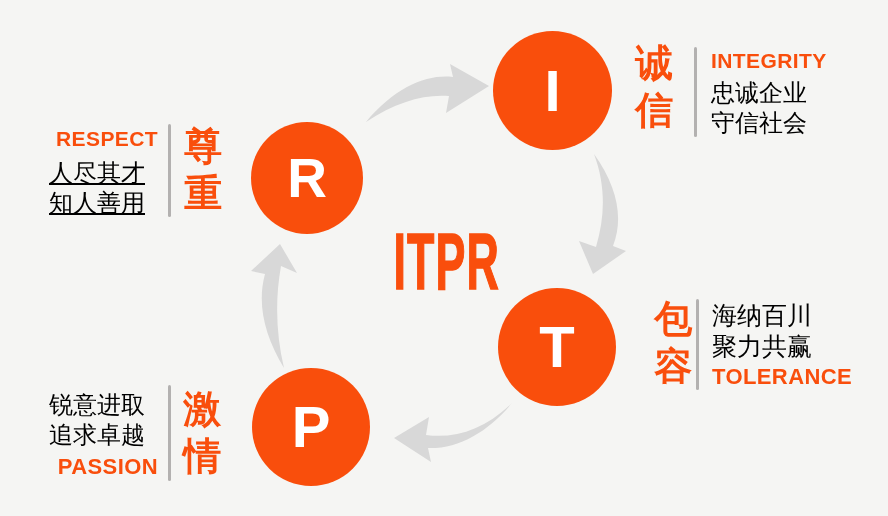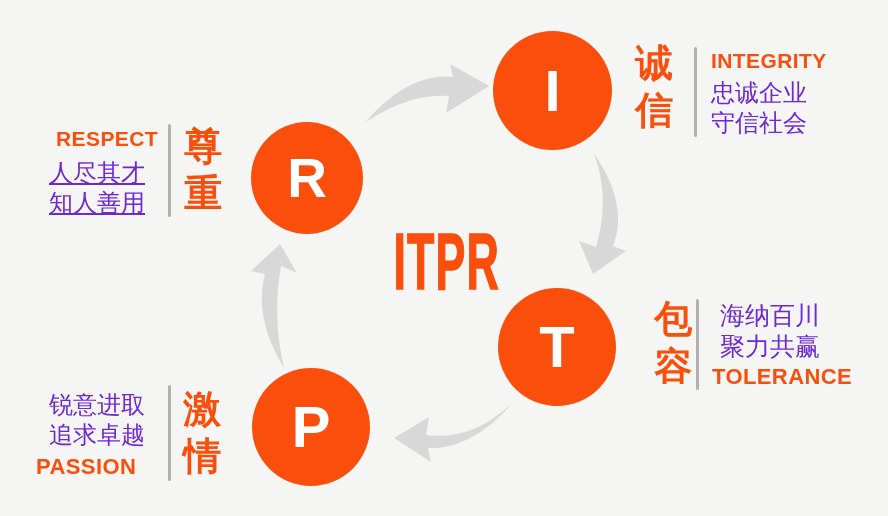--- a/index.html
+++ b/index.html
@@ -30,26 +30,26 @@
 
   .divider{position:absolute;width:3px;background:#b3b1b0;border-radius:2px;}
   .div-i{left:694px;top:47px;height:90px;}
   .div-t{left:696px;top:299px;height:91px;}
   .div-p{left:168px;top:385px;height:96px;}
   .div-r{left:168px;top:124px;height:93px;}
 
   .en{position:absolute;color:#f94e0c;font-weight:bold;font-size:21px;letter-spacing:.4px;}
   .en-i{left:711px;top:49px;}
   .en-t{left:712px;top:364px;font-size:22px;}
-  .en-p{left:36px;top:454px;width:122px;text-align:left;font-size:22px;}
+  .en-p{left:36px;top:454px;width:122px;text-align:right;font-size:22px;}
   .en-r{left:36px;top:127px;width:122px;text-align:right;}
 
-  .cjk-lines{position:absolute;color:#6d28d9;font-size:24px;line-height:30px;white-space:pre-line;}
+  .cjk-lines{position:absolute;color:#000000;font-size:24px;line-height:30px;white-space:pre-line;}
   .lines-i{left:711px;top:78px;}
-  .lines-t{left:712px;top:300px;font-size:25px;line-height:31px;margin-left:8px;}
+  .lines-t{left:712px;top:300px;font-size:25px;line-height:31px;}
   .lines-p{left:36px;top:390px;width:122px;text-align:center;}
   .lines-r{left:36px;top:158px;width:122px;text-align:center;text-decoration:underline;}
 
   .center-title{
     position:absolute;left:356px;top:222px;width:170px;height:80px;
     color:#f94e0c;font-weight:bold;font-size:80px;line-height:80px;
     text-align:center;letter-spacing:2px;
     transform:scaleX(0.56);transform-origin:center;
     -webkit-text-stroke:1.5px #f94e0c;
   }

